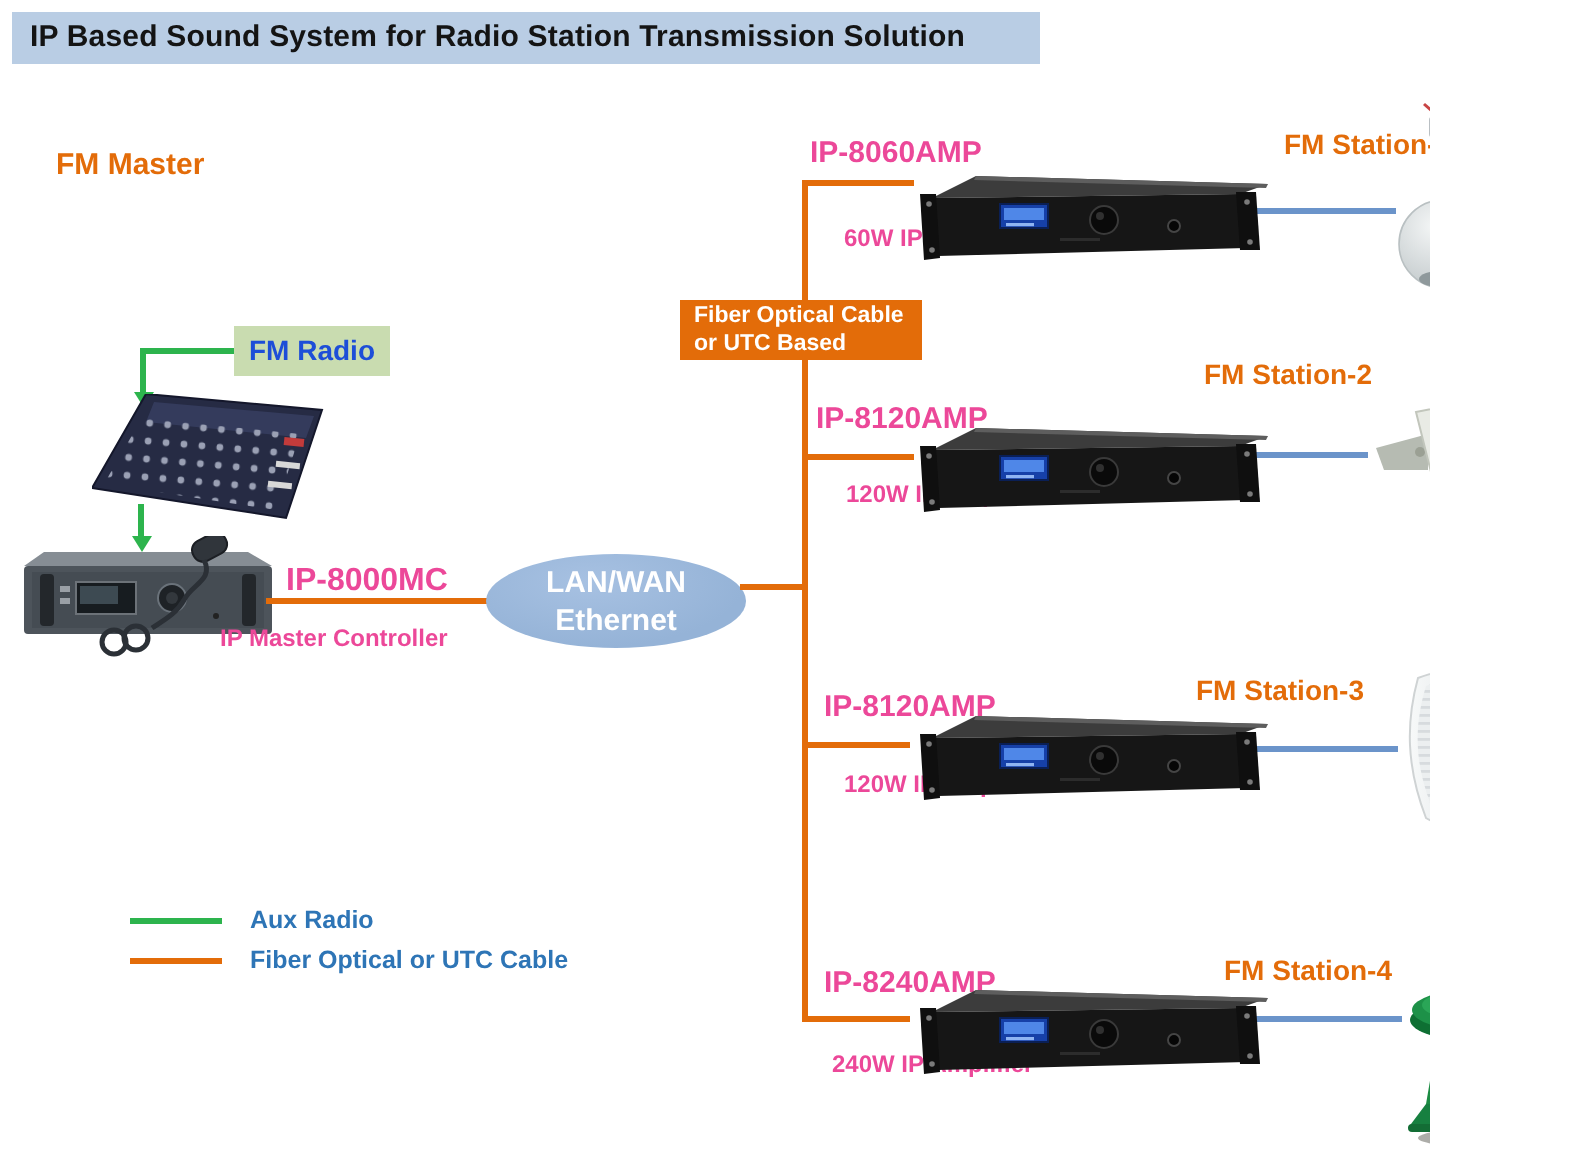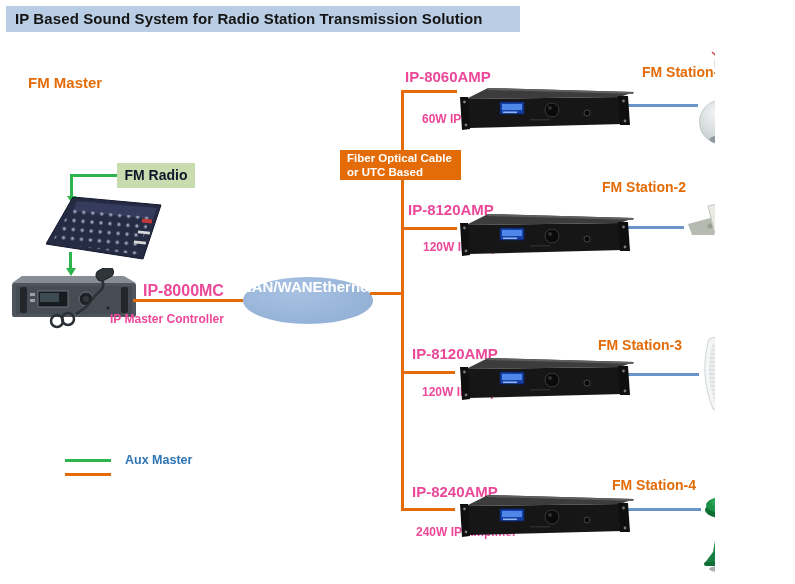--- a/index.html
+++ b/index.html
@@ -8,35 +8,35 @@
 
   .title-bar { position:absolute; left:6px; top:6px; width:514px; height:26px;
     background:#b9cde4; color:#141414; font-size:15px; font-weight:bold;
     line-height:26px; padding-left:9px; letter-spacing:0.1px; }
 
   .lbl { position:absolute; font-weight:bold; white-space:nowrap; }
   .orange-t { color:#e36c09; }
   .blue-t   { color:#ec4899; }
 
   .fm-radio-box { position:absolute; left:117px; top:163px; width:78px; height:25px;
-    background:#c9dcb0; color:#0f172a; font-size:14px; font-weight:bold;
+    background:#c9dcb0; color:#1d4ed8; font-size:14px; font-weight:bold;
     text-align:center; line-height:25px; }
 
   .hline, .vline { position:absolute; }
   .green  { background:#2db44d; }
   .orange { background:#e36c09; }
   .blue   { background:#6b94ca; }
   .arrow-down { position:absolute; width:0; height:0;
     border-left:5px solid transparent; border-right:5px solid transparent;
     border-top:8px solid #2db44d; }
 
   .oval { position:absolute; left:243px; top:277px; width:130px; height:47px;
     background:radial-gradient(ellipse at 40% 30%, #a7c1e2 0%, #95b3d7 70%);
     border-radius:50%; color:#ffffff; font-weight:bold; font-size:15px;
-    text-align:center; display:flex; flex-direction:row; justify-content:center;
+    text-align:center; display:flex; flex-direction:column; justify-content:center;
     line-height:19px; }
 
   .fiber-box { position:absolute; left:340px; top:150px; width:121px; height:30px;
     background:#e36c09; color:#ffffff; font-weight:bold; font-size:11.5px;
     line-height:14px; padding:1px 0 0 7px; z-index:5; }
 
   .legend-row { position:absolute; display:flex; align-items:center; }
   .legend-swatch { width:46px; height:3px; margin-right:14px; }
   .legend-label { font-size:12.5px; font-weight:bold; color:#2e75b6; white-space:nowrap; }
 
@@ -251,19 +251,20 @@
   <div class="hline blue" style="left:608px; top:508px; width:93px; height:3px;"></div>
   <div class="lbl orange-t" style="left:612px; top:477px; font-size:14px;">FM Station-4</div>
   <div class="dev" style="left:702px; top:492px;">
     <svg width="82" height="84">
         <use href="#gardenSpk"></use>
       </svg>
   </div>
 
   <div class="legend-row" style="left:65px; top:453px;">
     <div class="legend-swatch" style="background:#2db44d;"></div>
-    <div class="legend-label">Aux Master</div>
+    <div class="legend-label">Aux Radio</div>
   </div>
   <div class="legend-row" style="left:65px; top:473px;">
     <div class="legend-swatch" style="background:#e36c09;"></div>
+    <div class="legend-label">Fiber Optical or UTC Cable</div>
   </div>
 
 </div>
 
 </body></html>

